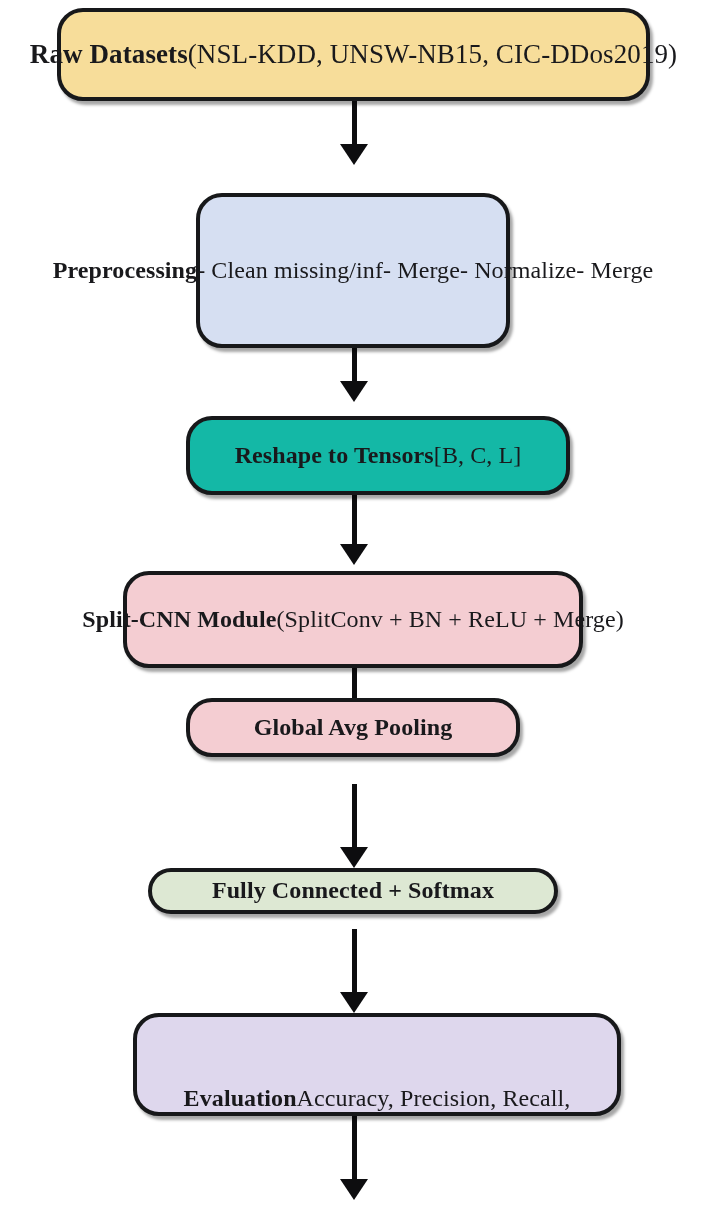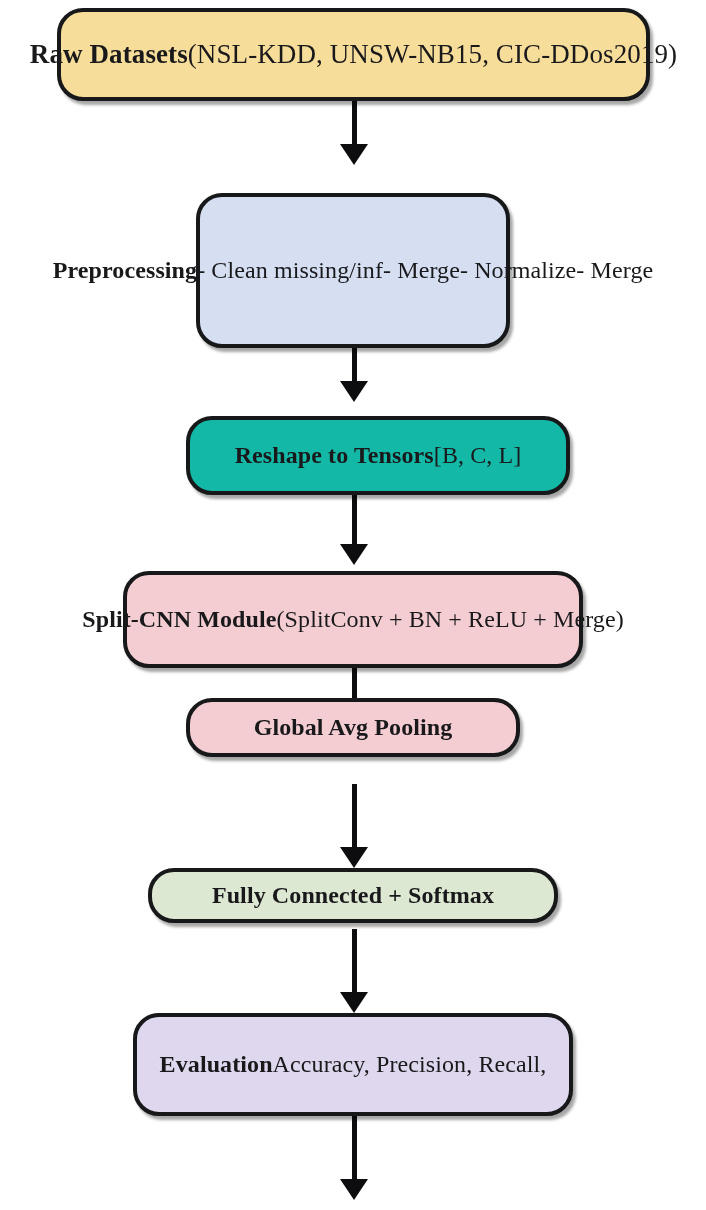--- a/index.html
+++ b/index.html
@@ -110,20 +110,20 @@
       <span class="ln title">Reshape to Tensors</span>
       <span class="ln">[B, C, L]</span>
     </div>
     <div class="node" style="left: 123px; top: 565px; width: 460px; height: 97px; background: rgb(244, 205, 210); border-color: rgb(23, 24, 26); font-size: 24px; margin-top: 6px;">
       <span class="ln title">Split-CNN Module</span>
       <span class="ln">(SplitConv + BN + ReLU + Merge)</span>
     </div>
     <div class="node" style="left: 186px; top: 698px; width: 334px; height: 59px; background: rgb(244, 205, 210); border-color: rgb(23, 24, 26); font-size: 24px;">
       <span class="ln title">Global Avg Pooling</span>
     </div>
-    <div class="node" style="left: 148px; top: 868px; width: 410px; height: 55px; background: rgb(221, 232, 211); border-color: rgb(23, 24, 26); font-size: 24px;">
+    <div class="node" style="left: 148px; top: 868px; width: 410px; height: 46px; background: rgb(221, 232, 211); border-color: rgb(23, 24, 26); font-size: 24px;">
       <span class="ln title">Fully Connected + Softmax</span>
     </div>
-    <div class="node" style="left: 133px; top: 1013px; width: 440px; height: 103px; background: rgb(222, 215, 237); border-color: rgb(23, 24, 26); font-size: 24px;">
+    <div class="node" style="left: 133px; top: 1013px; width: 488px; height: 103px; background: rgb(222, 215, 237); border-color: rgb(23, 24, 26); font-size: 24px; align-items: flex-end;">
       <span class="ln title">Evaluation</span>
       <span class="ln">Accuracy, Precision, Recall,</span>
     </div>
   </div>
 
 </body></html>

